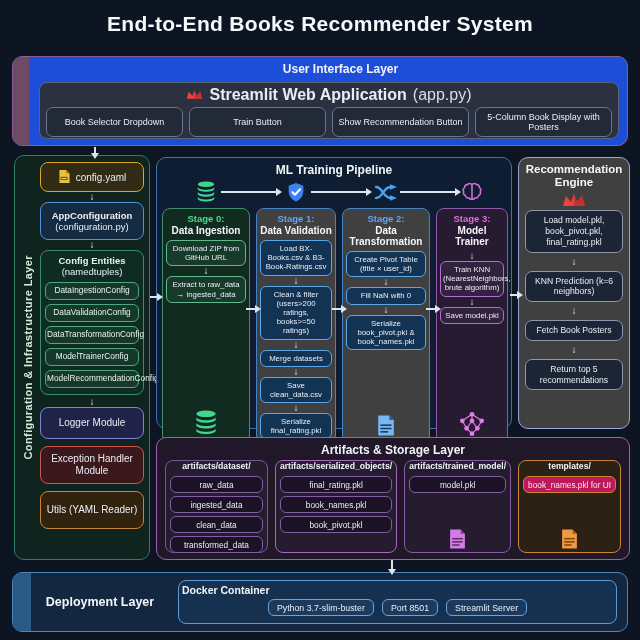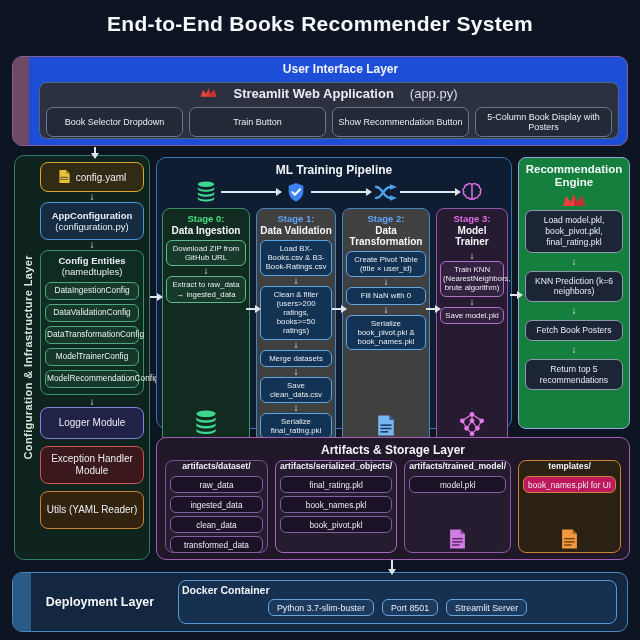--- a/index.html
+++ b/index.html
@@ -12,21 +12,21 @@
     font-size:21px;font-weight:bold;letter-spacing:.3px;color:#f7f9fc;}
   
   .layer{position:absolute;border-radius:10px;border:1.5px solid;}
   .layer-title{text-align:center;font-weight:bold;font-size:12px;padding-top:5px;color:#f2f4f8;}
   .strip{position:absolute;left:0;top:0;bottom:0;width:16px;border-radius:8px 0 0 8px;}
   
   #ui-layer{left:12px;top:56px;width:616px;height:90px;background:#1d4ed8;border-color:#8a5f8f;padding-left:41px;}
   #ui-layer .strip{background:#6e4a66;}
   #app-box{position:absolute;left:26px;right:8px;top:25px;bottom:6px;background:#2b3140;
     border:1px solid#5a6477;border-radius:8px;padding:3px 6px;}
-  #app-title-row{display:flex;justify-content:center;gap:16px;font-size:13px;height:18px;}
+  #app-title-row{display:flex;align-items:center;justify-content:center;gap:6px;font-size:16px;height:18px;}
   #app-file{font-weight:normal;color:#d8dde6;}
   #ui-buttons{display:flex;gap:6px;margin-top:3px;}
   .ui-btn{flex:1;display:flex;align-items:center;justify-content:center;text-align:center;
     background:#222a37;border:1px solid#69758b;border-radius:7px;min-height:30px;
     font-size:9px;line-height:1.15;padding:2px 4px;color:#e9edf3;}
   
   #config-layer{left:14px;top:155px;width:136px;height:405px;background:#0f241e;border-color:#2e7f5f;}
   #config-vlabel{position:absolute;left:1px;top:0;bottom:0;width:24px;display:flex;
     align-items:center;justify-content:center;}
   #config-vlabel span{writing-mode:vertical-rl;transform:rotate(180deg);font-weight:bold;
@@ -63,22 +63,22 @@
   .s3 .stage-label{color:#e06be0;}
   .stage-name{text-align:center;font-weight:bold;font-size:10px;line-height:1.1;
     margin:1px 0 4px;color:#f4f6f9;}
   .step{border-radius:6px;border:1px solid;text-align:center;font-size:7.8px;line-height:1.18;
     padding:3px 2px;color:#e9eef4;}
   .s0 .step{background:#173a2b;border-color:#62b88c;}
   .s1 .step,.s2 .step{background:#133354;border-color:#5aa7e8;}
   .s3 .step{background:#33223f;border-color:#b06fc9;}
   .col-icon{margin-top:auto;display:flex;justify-content:center;padding:4px 0 2px;}
   
-  #engine{left:518px;top:157px;width:112px;height:272px;background:#15803d;border-color:#97a4dd;
-    padding:5px 6px;display:flex;flex-direction:column;border-radius:8px;}
+  #engine{left:518px;top:157px;width:112px;height:272px;background:#404040;border-color:#97a4dd;
+    padding:5px 6px;display:flex;flex-direction:column;}
   #engine-title{text-align:center;font-weight:bold;font-size:11.5px;line-height:1.15;color:#f4f6f9;}
   #engine .crown{display:flex;justify-content:center;margin:4px 0 3px;}
   .estep{border-radius:7px;border:1px solid#8e97ac;background:#1c2536;text-align:center;
     font-size:8.6px;line-height:1.25;padding:4px 3px;color:#e9eef4;}
   
   #artifacts{left:156px;top:437px;width:474px;height:123px;background:#201728;border-color:#a05fb2;}
   #artifact-groups{position:absolute;left:8px;right:8px;top:22px;bottom:6px;display:flex;gap:7px;}
   .agroup{flex:1;border-radius:8px;border:1.2px solid;background:#251c30;padding:0 4px;
     display:flex;flex-direction:column;}
   .agroup .gt{text-align:center;font-weight:bold;font-size:8.6px;margin-bottom:2px;color:#f2f4f8;}

